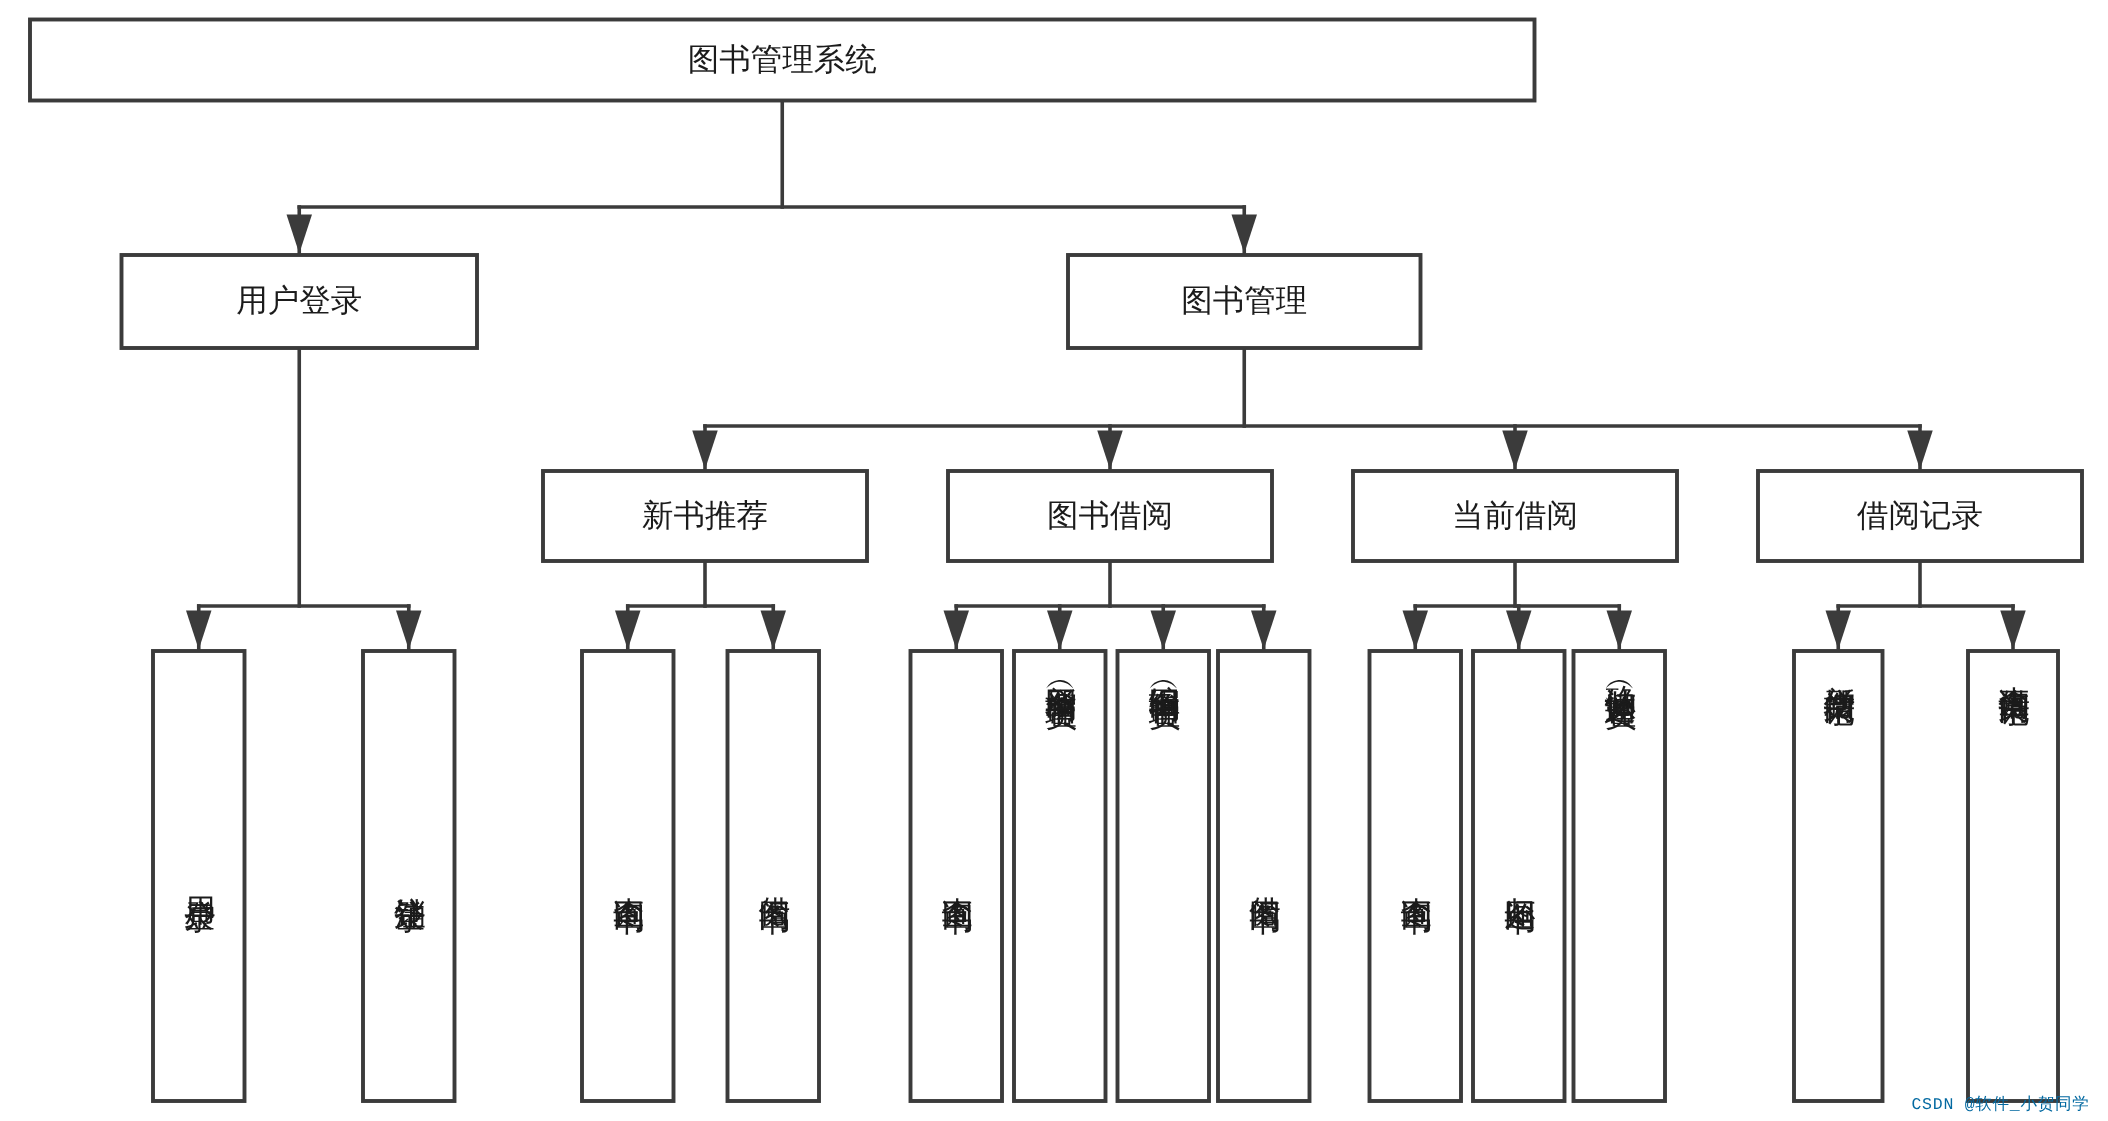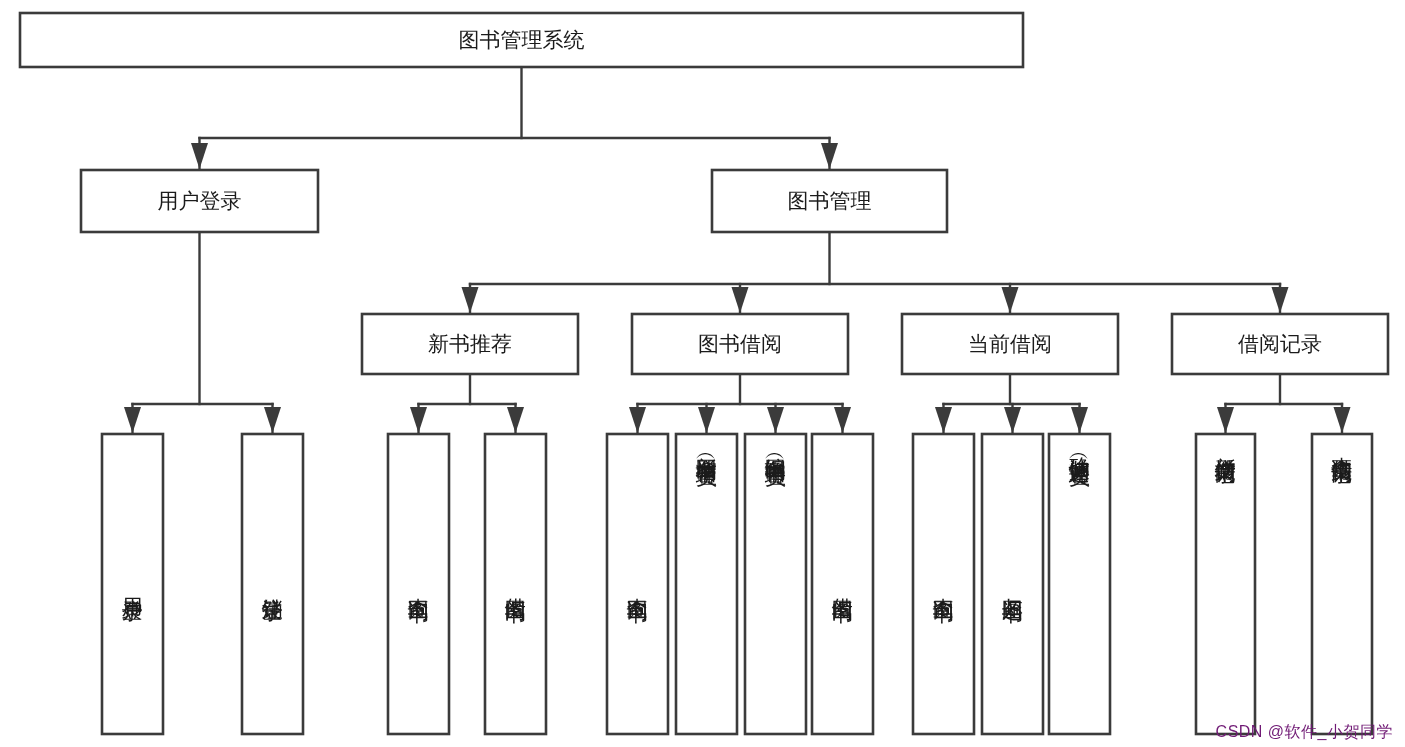--- a/index.html
+++ b/index.html
@@ -63,23 +63,23 @@
     font-size: 21px;
     line-height: 1.12;
     color: #1b1b1b;
     letter-spacing: 1.5px;
     white-space: nowrap;
   }
   .watermark {
     position: absolute;
     right: 12px;
     bottom: 4px;
-    font-family: Liberation Sans, sans-serif;
-    font-size: 16px;
-    color: #701a75;
+    font-family: Liberation Mono, monospace;
+    font-size: 11px;
+    color: #0369a1;
     letter-spacing: 0.5px;
     white-space: nowrap;
   }
 </style>
 </head>
 <body>
 
 <div id="diagram-root">
 
   <svg id="tree-svg" viewBox="0 0 1405 747">

